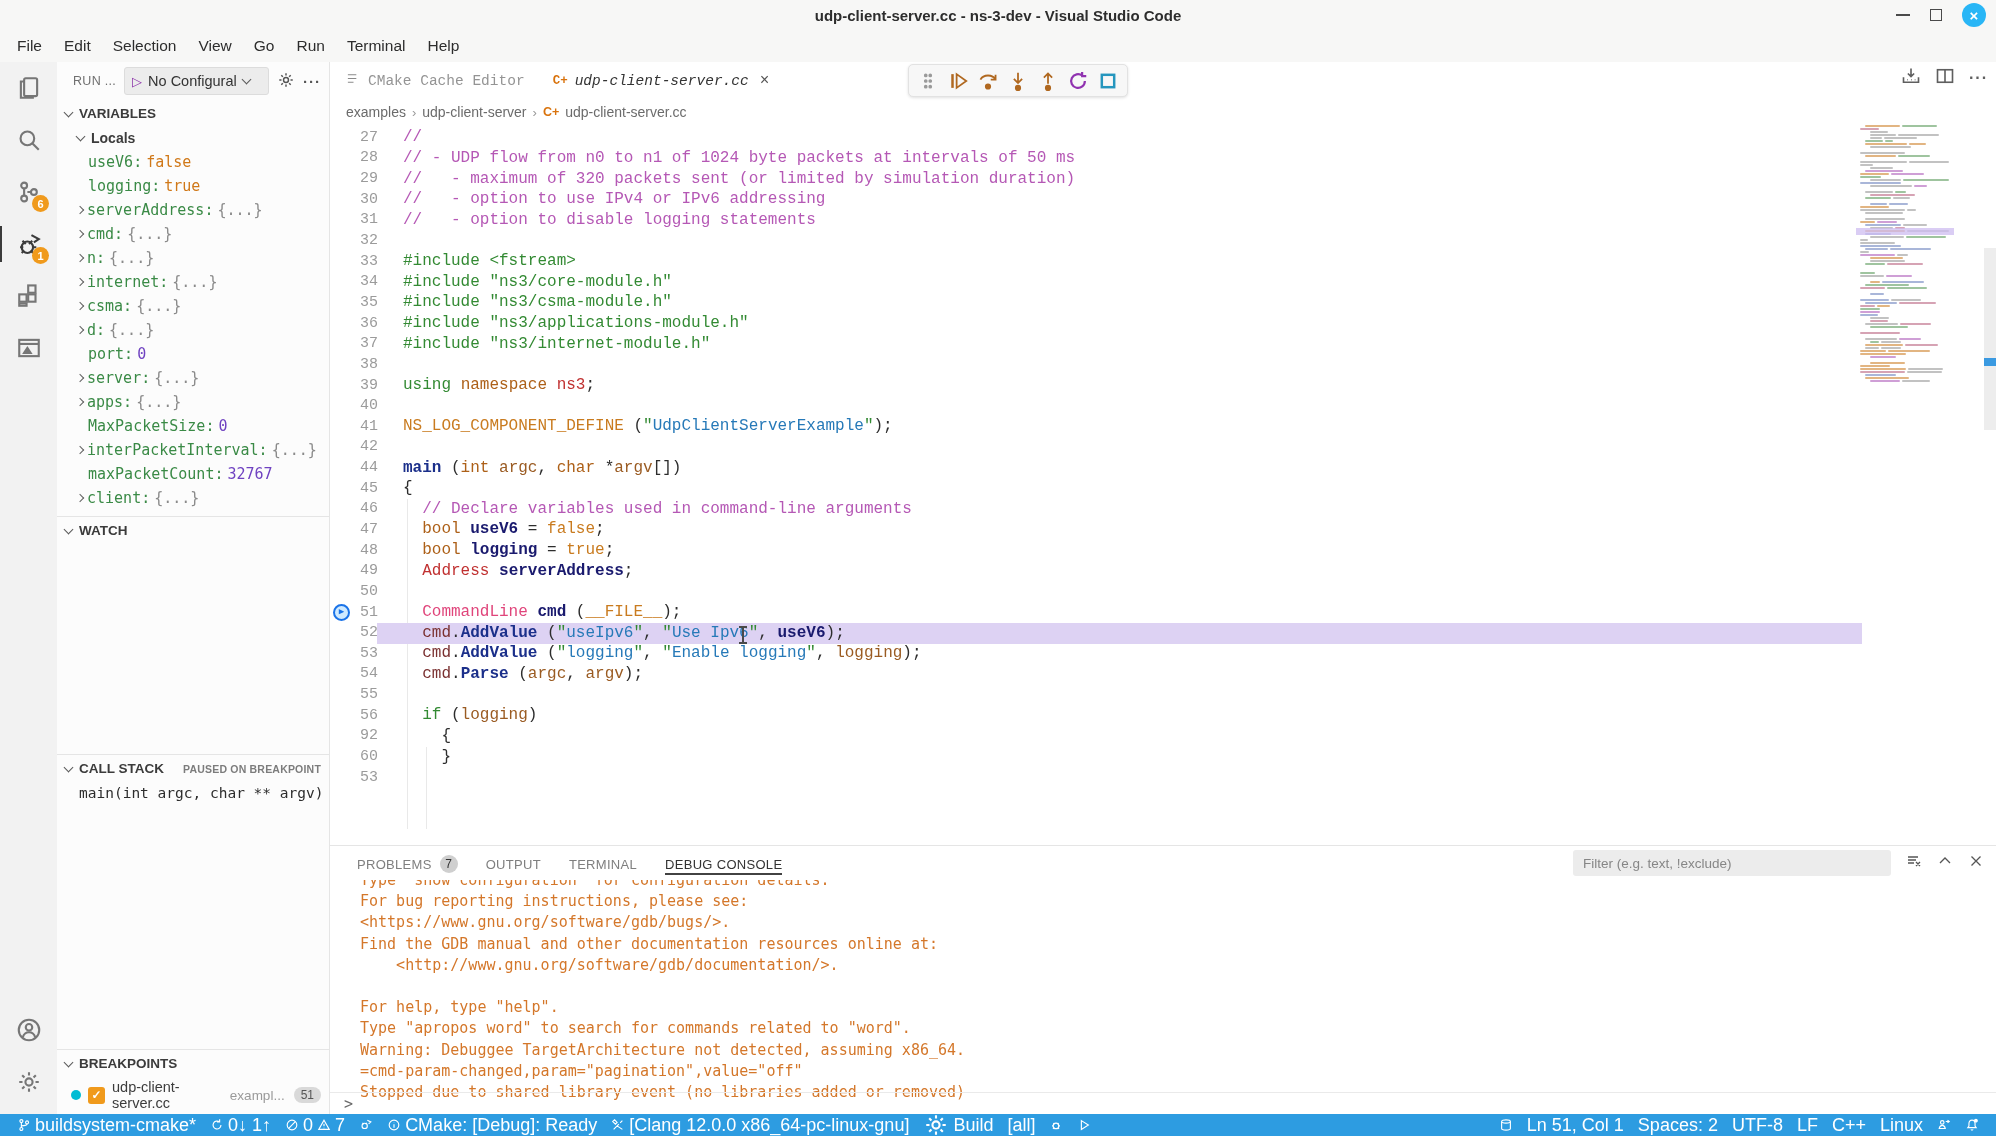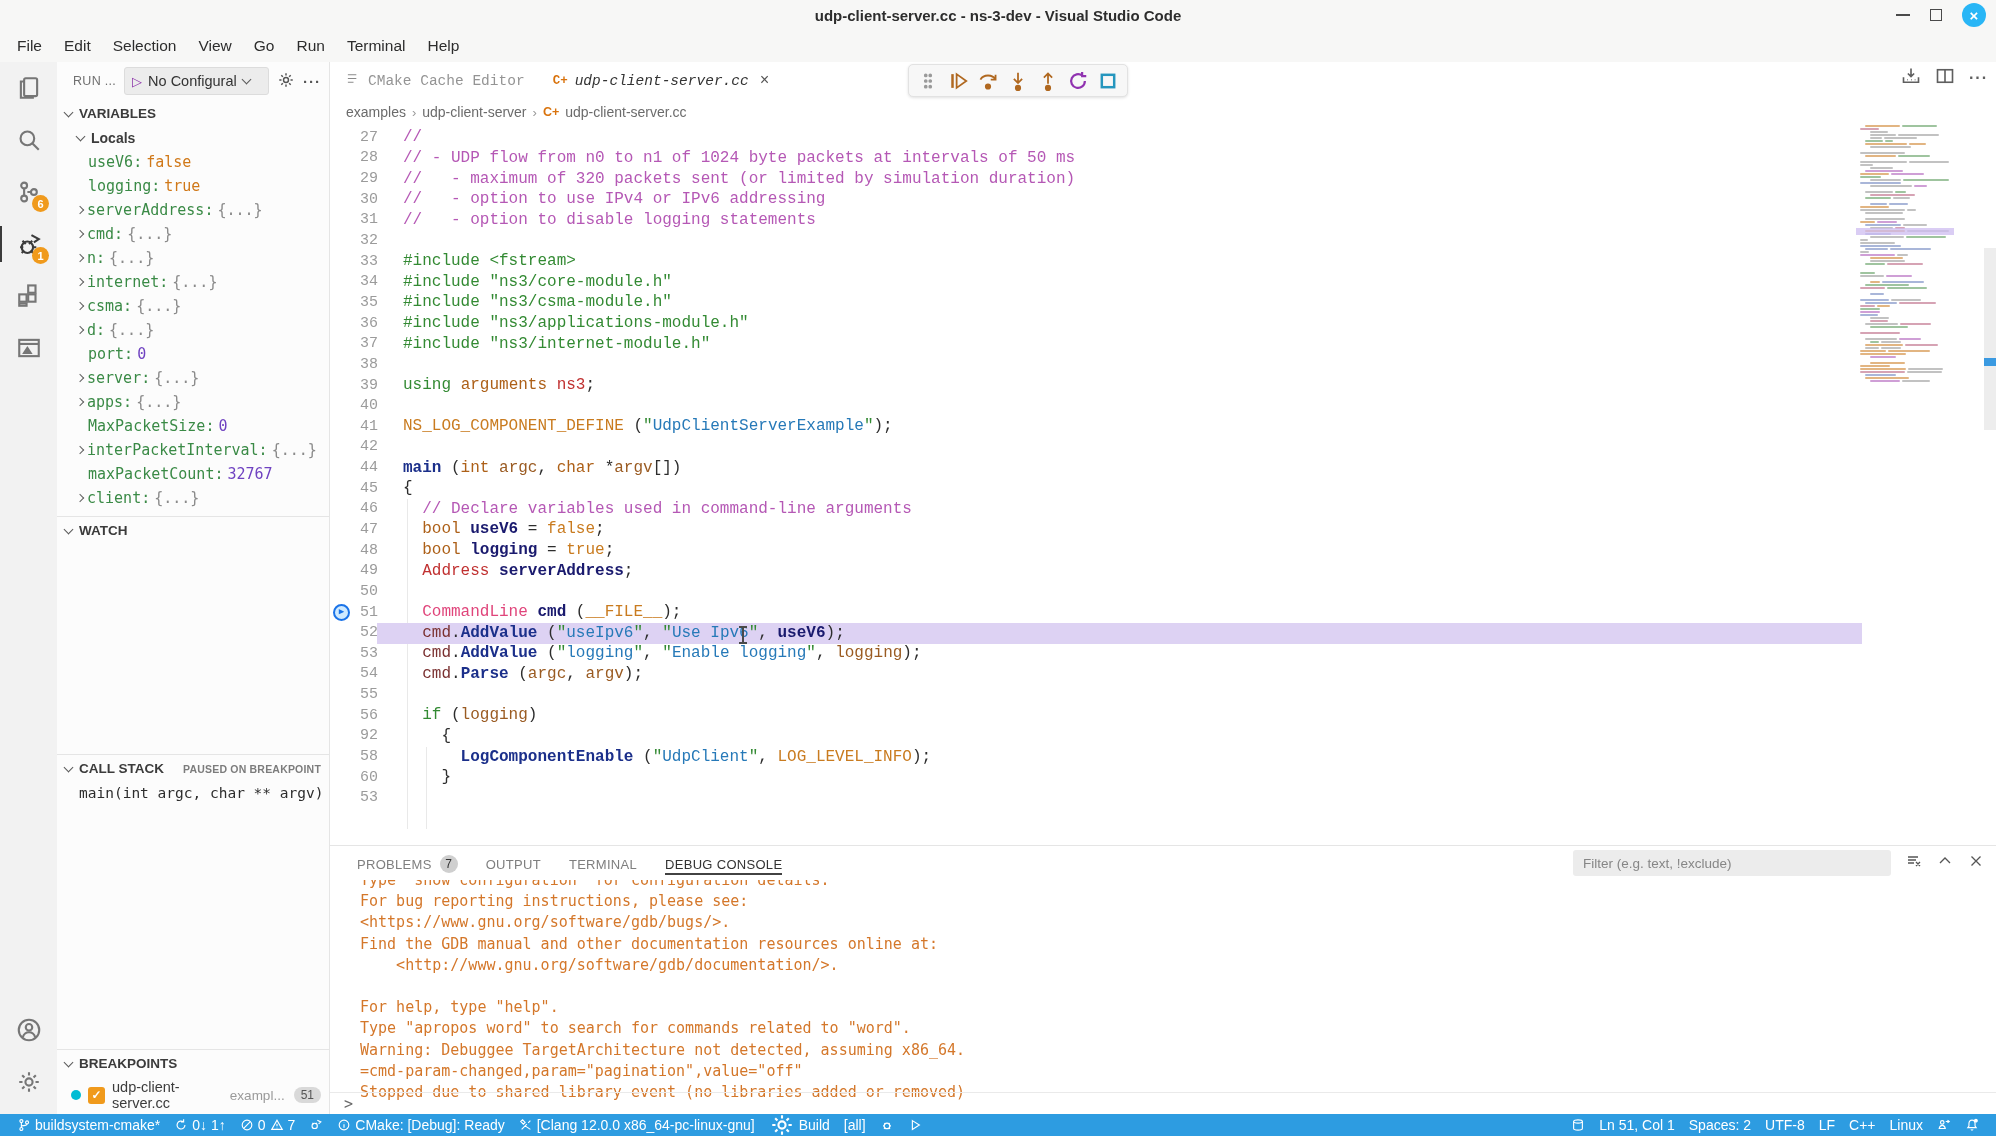--- a/index.html
+++ b/index.html
@@ -132,21 +132,21 @@
   .filter-input::placeholder { color:#868686; }
   .console { flex:1; overflow:hidden; padding-left:30px; position:relative; }
   .console-lines { margin-top:-9px; }
   .cline { font-family:"DejaVu Sans Mono", monospace; font-size:15px; color:#d4772a; height:21.2px; white-space:pre; }
   .console-prompt { position:absolute; left:0; right:0; bottom:0; height:22px; border-top:1px solid #eaeaea;
     color:#6b6b6b; font-size:15px; padding-left:14px; display:flex; align-items:center;
     font-family:"DejaVu Sans Mono", monospace; }
 
   
   .statusbar { height:22px; background:#2d9ce1; color:#fff; display:flex; align-items:center;
-    font-size:14px; padding:0 10px; flex:none; }
+    font-size:18px; padding:0 10px; flex:none; }
   .sb-item { display:flex; align-items:center; gap:4px; padding:0 7px; white-space:nowrap; height:100%; }
   .sb-right { margin-left:auto; display:flex; align-items:center; height:100%; }
   svg.sbi { display:block; }
 </style>
 </head>
 <body>
 
 <div class="window">
 
   <div class="titlebar">
@@ -491,39 +491,38 @@
             <div class="crow"><span class="gut">29</span><span class="ccontent"><span class="c-cm">//   - maximum of 320 packets sent (or limited by simulation duration)</span></span></div>
             <div class="crow"><span class="gut">30</span><span class="ccontent"><span class="c-cm">//   - option to use IPv4 or IPv6 addressing</span></span></div>
             <div class="crow"><span class="gut">31</span><span class="ccontent"><span class="c-cm">//   - option to disable logging statements</span></span></div>
             <div class="crow"><span class="gut">32</span><span class="ccontent"></span></div>
             <div class="crow"><span class="gut">33</span><span class="ccontent"><span class="c-grn">#include &lt;fstream&gt;</span></span></div>
             <div class="crow"><span class="gut">34</span><span class="ccontent"><span class="c-grn">#include "ns3/core-module.h"</span></span></div>
             <div class="crow"><span class="gut">35</span><span class="ccontent"><span class="c-grn">#include "ns3/csma-module.h"</span></span></div>
             <div class="crow"><span class="gut">36</span><span class="ccontent"><span class="c-grn">#include "ns3/applications-module.h"</span></span></div>
             <div class="crow"><span class="gut">37</span><span class="ccontent"><span class="c-grn">#include "ns3/internet-module.h"</span></span></div>
             <div class="crow"><span class="gut">38</span><span class="ccontent"></span></div>
-            <div class="crow"><span class="gut">39</span><span class="ccontent"><span class="c-grn">using</span><span class="c-pl"> </span><span class="c-ty">arguments</span><span class="c-pl"> </span><span class="c-cls">ns3</span><span class="c-pl">;</span></span></div>
+            <div class="crow"><span class="gut">39</span><span class="ccontent"><span class="c-grn">using</span><span class="c-pl"> </span><span class="c-ty">namespace</span><span class="c-pl"> </span><span class="c-cls">ns3</span><span class="c-pl">;</span></span></div>
             <div class="crow"><span class="gut">40</span><span class="ccontent"></span></div>
             <div class="crow"><span class="gut">41</span><span class="ccontent"><span class="c-mac">NS_LOG_COMPONENT_DEFINE</span><span class="c-pl"> (</span><span class="c-strq">"</span><span class="c-str">UdpClientServerExample</span><span class="c-strq">"</span><span class="c-pl">);</span></span></div>
             <div class="crow"><span class="gut">42</span><span class="ccontent"></span></div>
             <div class="crow"><span class="gut">44</span><span class="ccontent"><span class="c-fn">main</span><span class="c-pl"> (</span><span class="c-ty">int</span><span class="c-id"> argc</span><span class="c-pl">, </span><span class="c-ty">char</span><span class="c-pl"> *</span><span class="c-id">argv</span><span class="c-pl">[])</span></span></div>
             <div class="crow"><span class="gut">45</span><span class="ccontent"><span class="c-pl">{</span></span></div>
             <div class="crow"><span class="gut">46</span><span class="ccontent"><span class="c-cm">  // Declare variables used in command-line arguments</span></span></div>
             <div class="crow"><span class="gut">47</span><span class="ccontent"><span class="c-ty">  bool</span><span class="c-var"> useV6</span><span class="c-pl"> = </span><span class="c-mac">false</span><span class="c-pl">;</span></span></div>
             <div class="crow"><span class="gut">48</span><span class="ccontent"><span class="c-ty">  bool</span><span class="c-var"> logging</span><span class="c-pl"> = </span><span class="c-mac">true</span><span class="c-pl">;</span></span></div>
             <div class="crow"><span class="gut">49</span><span class="ccontent"><span class="c-cls">  Address</span><span class="c-var"> serverAddress</span><span class="c-pl">;</span></span></div>
             <div class="crow"><span class="gut">50</span><span class="ccontent"></span></div>
             <div class="crow"><span class="bp-gutter-icon"><span>▶</span></span><span class="gut">51</span><span class="ccontent"><span class="c-pink">  CommandLine</span><span class="c-var"> cmd</span><span class="c-pl"> (</span><span class="c-mac">__FILE__</span><span class="c-pl">);</span></span></div>
             <div class="crow"><span class="gut">52</span><span class="ccontent"><span class="c-pl">  </span><span class="c-obj">cmd</span><span class="c-pl">.</span><span class="c-fn">AddValue</span><span class="c-pl"> (</span><span class="c-strq">"</span><span class="c-str">useIpv6</span><span class="c-strq">"</span><span class="c-pl">, </span><span class="c-strq">"</span><span class="c-str">Use Ipv6</span><span class="c-strq">"</span><span class="c-pl">, </span><span class="c-var">useV6</span><span class="c-pl">);</span></span></div>
             <div class="crow"><span class="gut">53</span><span class="ccontent"><span class="c-pl">  </span><span class="c-obj">cmd</span><span class="c-pl">.</span><span class="c-fn">AddValue</span><span class="c-pl"> (</span><span class="c-strq">"</span><span class="c-str">logging</span><span class="c-strq">"</span><span class="c-pl">, </span><span class="c-strq">"</span><span class="c-str">Enable logging</span><span class="c-strq">"</span><span class="c-pl">, </span><span class="c-id">logging</span><span class="c-pl">);</span></span></div>
             <div class="crow"><span class="gut">54</span><span class="ccontent"><span class="c-pl">  </span><span class="c-obj">cmd</span><span class="c-pl">.</span><span class="c-fn">Parse</span><span class="c-pl"> (</span><span class="c-id">argc</span><span class="c-pl">, </span><span class="c-id">argv</span><span class="c-pl">);</span></span></div>
             <div class="crow"><span class="gut">55</span><span class="ccontent"></span></div>
             <div class="crow"><span class="gut">56</span><span class="ccontent"><span class="c-grn">  if</span><span class="c-pl"> (</span><span class="c-id">logging</span><span class="c-pl">)</span></span></div>
             <div class="crow"><span class="gut">92</span><span class="ccontent"><span class="c-pl">    {</span></span></div>
-            <div class="crow"><span class="gut">58</span><span class="ccontent"><span class="c-pl">      </span><span class="c-fn">LogComponentEnable</span><span class="c-pl"> (</span><span class="c-strq">"</span><span class="c-str">UdpClient</span><span class="c-strq">"</span><span class="c-pl">, </span><span class="c-mac">LOG_LEVEL_INFO</span><span class="c-pl">);</span></span></div>
             <div class="crow"><span class="gut">60</span><span class="ccontent"><span class="c-pl">    }</span></span></div>
             <div class="crow"><span class="gut">53</span><span class="ccontent"></span></div>
           </div>
         <div class="ibeam" style="left:412px; top:501px;"></div>
         <div class="minimap" id="minimap">
             <div class="mm-row" style="padding-left:5px">
               <div class="mm-bar" style="width:35px;background:#e2b582"></div>
               <div class="mm-bar" style="width:35px;background:#9fc49f"></div>
             </div>
             <div class="mm-row" style="padding-left:0px">

